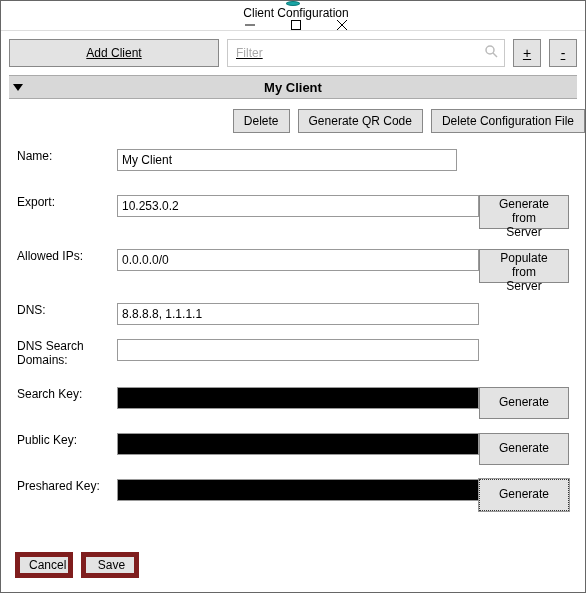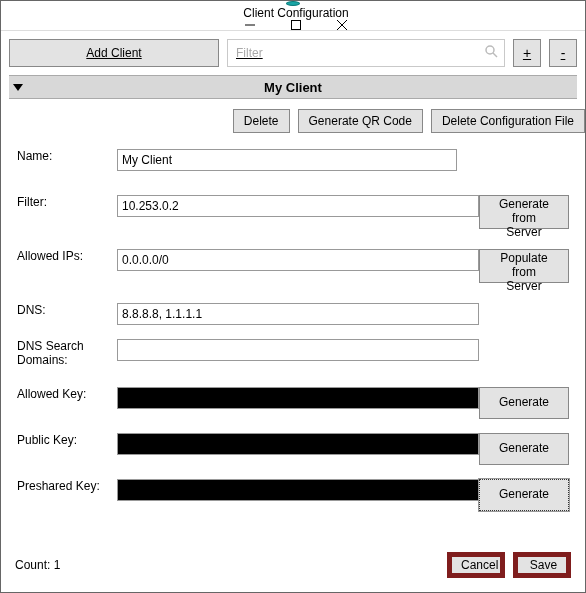--- a/index.html
+++ b/index.html
@@ -233,21 +233,21 @@
 
   <div class="form-area">
 
     <div class="form-row first">
       <div class="label">Name:</div>
       <input class="field" style="max-width: 340px;" value="My Client">
       <div class="spacer-btn"></div>
     </div>
 
     <div class="form-row" style="margin-top:24px">
-      <div class="label">Filter:</div>
+      <div class="label">Export:</div>
       <input class="field" value="10.253.0.2" style="">
       <button class="side-btn tall">
         <span>Generate from</span><br>
         <span>Server</span>
       </button>
     </div>
 
     <div class="form-row" style="margin-top:20px">
       <div class="label">Allowed IPs:</div>
       <input class="field" value="0.0.0.0/0" style="">
@@ -266,38 +266,37 @@
     <div class="form-row">
       <div class="label">
         <span>DNS Search</span><br>
         <span>Domains:</span>
       </div>
       <input class="field" value="" style="">
       <div class="spacer-btn"></div>
     </div>
 
     <div class="form-row" style="margin-top:20px">
-      <div class="label">Allowed Key:</div>
+      <div class="label">Search Key:</div>
       <input class="field black" type="password" value="" style="">
       <button class="side-btn short">Generate</button>
     </div>
 
     <div class="form-row">
       <div class="label">Public Key:</div>
       <input class="field black" type="password" value="" style="">
       <button class="side-btn short">Generate</button>
     </div>
 
     <div class="form-row">
       <div class="label">Preshared Key:</div>
       <input class="field black" type="password" value="" style="">
       <button class="side-btn short focused">Generate</button>
     </div>
 
   </div>
 
   <div class="bottom-bar">
-    <div class="count">Count: 1</div>
     <button class="dlg-btn">Cancel</button>
     <button class="dlg-btn">Save</button>
   </div>
 
 </div>
 
 </body></html>

